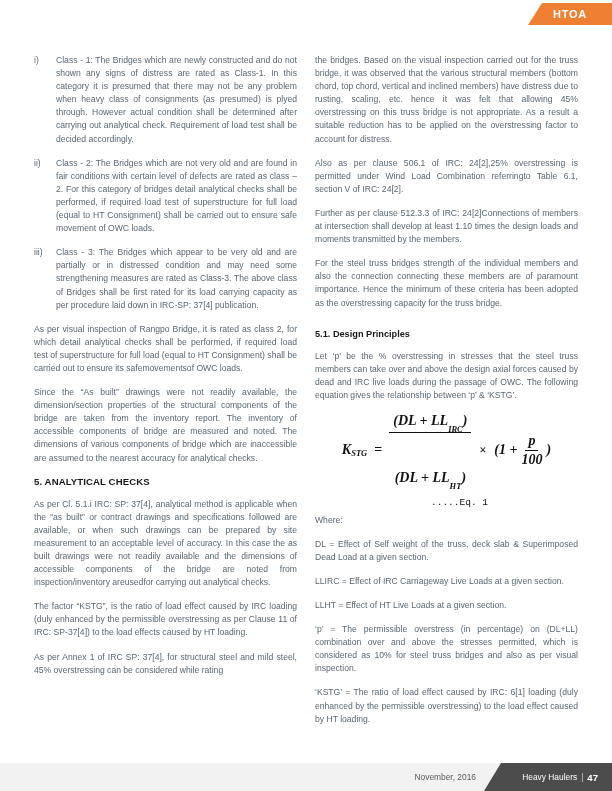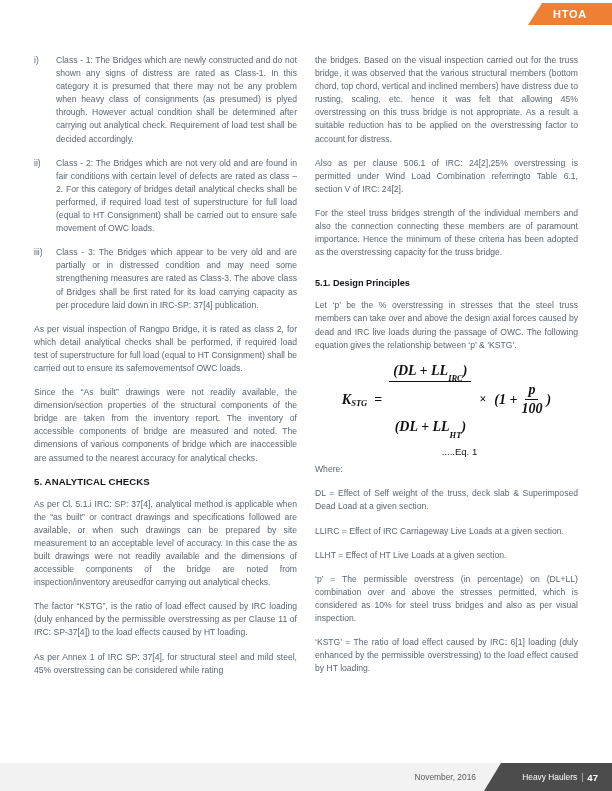--- a/index.html
+++ b/index.html
@@ -161,21 +161,21 @@
     margin: 0 1px;
     vertical-align: middle;
   }
   .fraction-small .numer {
     padding: 0 3px 1px 3px;
     border-bottom: 1.4px solid #111111;
   }
   .fraction-small .denom { padding: 1px 3px 0 3px; }
   .equation-label {
     margin-top: 9px;
-    font-family: Liberation Sans, sans-serif;
+    font-family: Liberation Mono, monospace;
     font-size: 9.5px;
     color: #111111;
     text-align: center;
     padding-left: 26px;
   }
 
   
   .page-footer {
     position: absolute;
     left: 0;
@@ -265,20 +265,21 @@
 
     <p class="body-text">As per Annex 1 of IRC SP: 37[4], for structural steel and mild steel, 45% overstressing can be considered while rating</p>
   </div>
 
   <div class="column column-right">
 
     <p class="body-text">the bridges. Based on the visual inspection carried out for the truss bridge, it was observed that the various structural members (bottom chord, top chord, vertical and inclined members) have distress due to rusting, scaling, etc. hence it was felt that allowing 45% overstressing on this truss bridge is not appropriate.  As a result a suitable reduction has to be applied on the overstressing factor to account for distress.</p>
 
     <p class="body-text">Also as per clause 506.1 of IRC: 24[2],25% overstressing is permitted under Wind Load Combination referringto Table 6.1, section V of IRC: 24[2].</p>
 
+    <p class="body-text">Further as per clause 512.3.3 of IRC: 24[2]Connections of members at intersection shall develop at least 1.10 times the design loads and moments transmitted by the members.</p>
 
     <p class="body-text">For the steel truss bridges strength of the individual members and also the connection connecting these members are of paramount importance. Hence the minimum of these criteria has been adopted as the overstressing capacity for the truss bridge.</p>
 
     <h3 class="sub-heading">5.1. Design Principles</h3>
 
     <p class="body-text">Let ‘p’ be the % overstressing in stresses that the steel truss members can take over and above the design axial forces caused by dead and IRC live loads during the passage of OWC. The following equation gives the relationship between ‘p’ &amp; ‘KSTG’.</p>
 
     <div class="equation-block">
       <div class="equation-row">
         <span class="eq-var">K</span>

